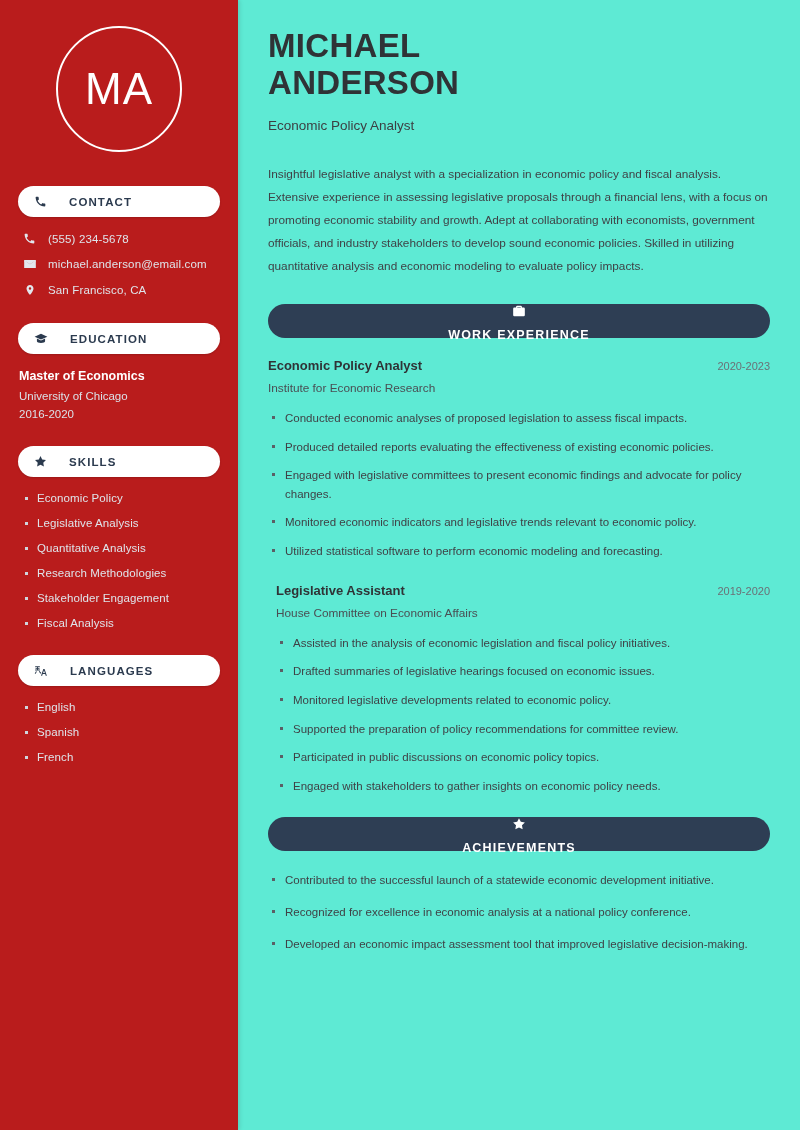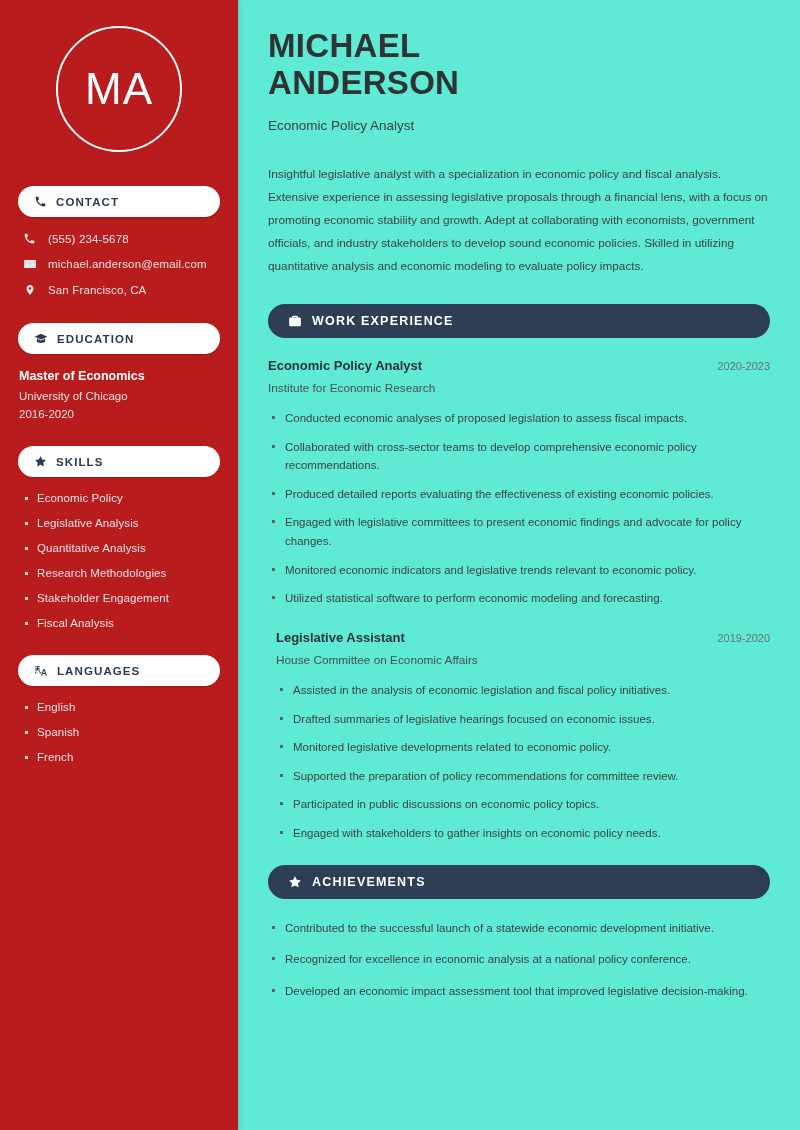--- a/index.html
+++ b/index.html
@@ -54,21 +54,21 @@
     line-height: 1;
   }
 
   
   .pill {
     background: #ffffff;
     border-radius: 999px;
     height: 31px;
     display: flex;
     align-items: center;
-    gap: 9px;
+    gap: 22px;
     padding: 0 16px;
     margin-bottom: 15px;
     box-shadow: 0 1px 2px rgba(0,0,0,0.16);
   }
   .pill .pill-label {
     color: #2b3a4e;
     font-size: 11.5px;
     font-weight: bold;
     letter-spacing: 1.1px;
   }
@@ -166,20 +166,21 @@
   
   .dark-pill {
     background: #2e3e54;
     border-radius: 999px;
     height: 34px;
     display: flex;
     align-items: center;
     gap: 10px;
     padding: 0 20px;
     margin-bottom: 20px;
+    flex-direction: column;
   }
   .dark-pill .dp-label {
     color: #ffffff;
     font-size: 12.5px;
     font-weight: bold;
     letter-spacing: 1.2px;
   }
   .dark-pill .ico { display: flex; align-items: center; }
 
   .job { margin-bottom: 22px; }
@@ -356,21 +357,20 @@
       </div>
 
       <div class="job">
         <div class="job-head">
           <span class="job-role">Economic Policy Analyst</span>
           <span class="job-dates">2020-2023</span>
         </div>
         <div class="job-org">Institute for Economic Research</div>
         <ul class="main-list">
           <li>Conducted economic analyses of proposed legislation to assess fiscal impacts.</li>
-          <li>Collaborated with cross-sector teams to develop comprehensive economic policy recommendations.</li>
           <li>Produced detailed reports evaluating the effectiveness of existing economic policies.</li>
           <li>Engaged with legislative committees to present economic findings and advocate for policy changes.</li>
           <li>Monitored economic indicators and legislative trends relevant to economic policy.</li>
           <li>Utilized statistical software to perform economic modeling and forecasting.</li>
         </ul>
       </div>
 
       <div class="job">
         <div class="job-head">
           <span class="job-role">Legislative Assistant</span>

